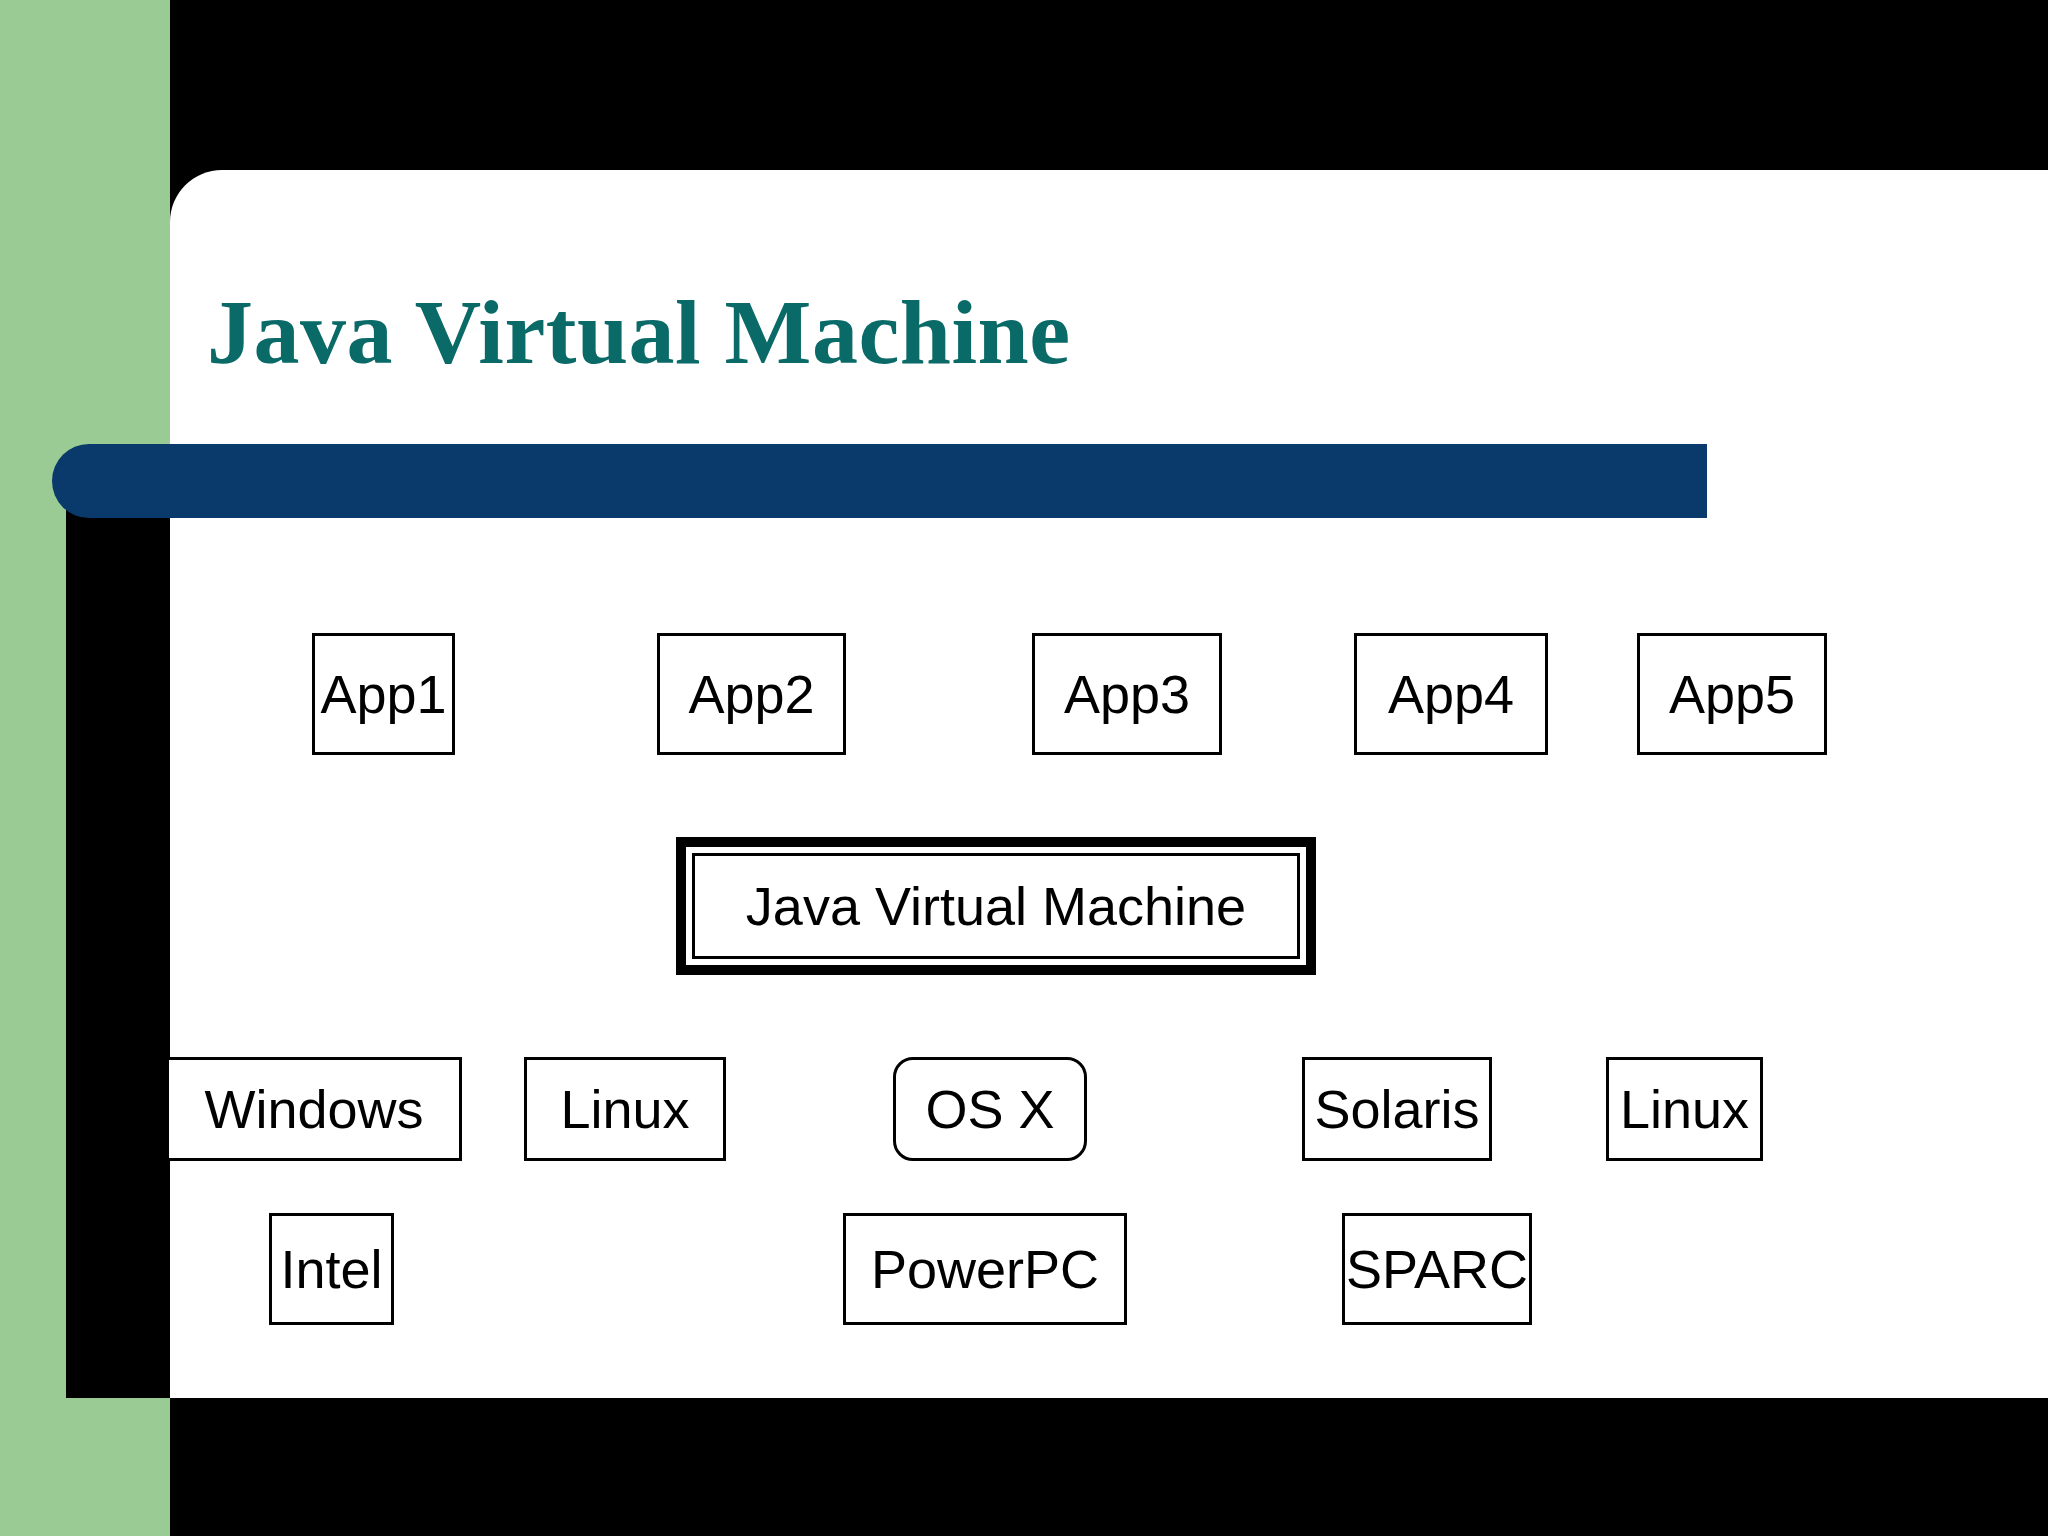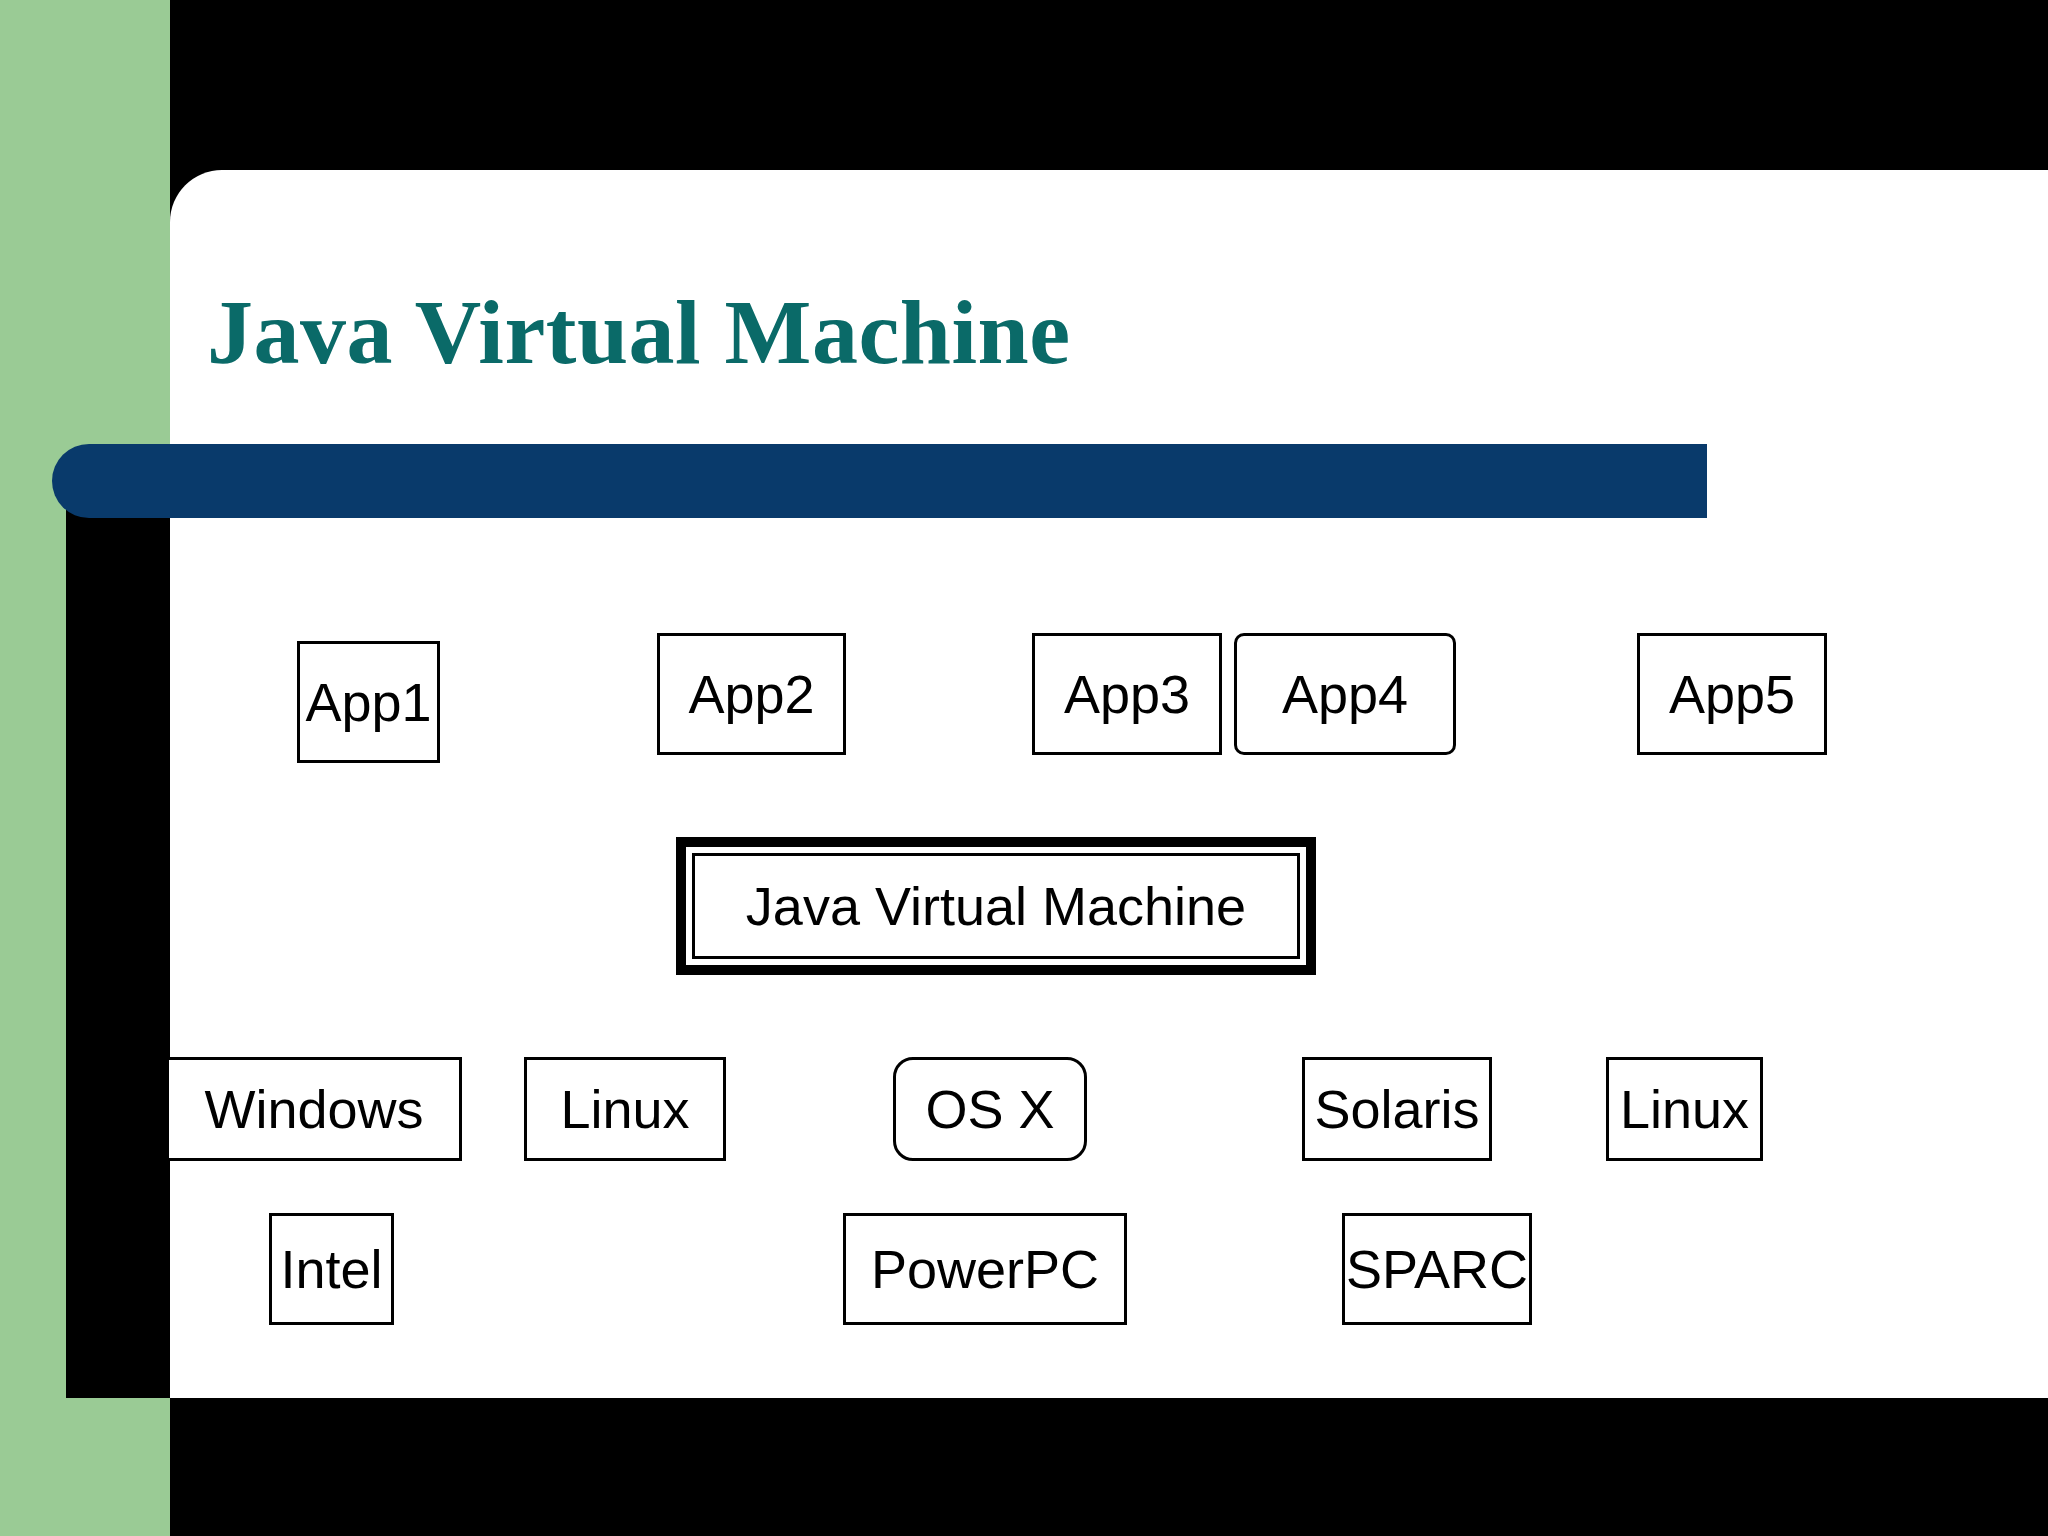--- a/index.html
+++ b/index.html
@@ -125,24 +125,24 @@
 
   <div class="green-top"></div>
   <div class="green-spine"></div>
   <div class="green-bottom"></div>
   <div class="white-panel"></div>
   <div class="blue-bar"></div>
 
   <div class="slide-title">Java Virtual Machine</div>
 
   <div id="diagram-layer">
-      <div class="dbox" style="left: 297px; top: 633px; width: 143px; height: 122px; margin-top: 8px;">App1</div>
+      <div class="dbox" style="left: 312px; top: 633px; width: 143px; height: 122px;">App1</div>
       <div class="dbox" style="left: 657px; top: 633px; width: 189px; height: 122px;">App2</div>
       <div class="dbox" style="left: 1032px; top: 633px; width: 190px; height: 122px;">App3</div>
-      <div class="dbox" style="left: 1234px; top: 633px; width: 222px; height: 122px; border-radius: 10px;">App4</div>
+      <div class="dbox" style="left: 1354px; top: 633px; width: 194px; height: 122px;">App4</div>
       <div class="dbox" style="left: 1637px; top: 633px; width: 190px; height: 122px;">App5</div>
       <div class="jvm-outer" style="left: 676px; top: 837px; width: 640px; height: 138px;">
         <div class="jvm-inner">Java Virtual Machine</div>
       </div>
       <div class="dbox" style="left: 166px; top: 1057px; width: 296px; height: 104px;">Windows</div>
       <div class="dbox" style="left: 524px; top: 1057px; width: 202px; height: 104px;">Linux</div>
       <div class="dbox" style="left: 893px; top: 1057px; width: 194px; height: 104px; border-radius: 20px;">OS X</div>
       <div class="dbox" style="left: 1302px; top: 1057px; width: 190px; height: 104px;">Solaris</div>
       <div class="dbox" style="left: 1606px; top: 1057px; width: 157px; height: 104px;">Linux</div>
       <div class="dbox" style="left: 269px; top: 1213px; width: 125px; height: 112px;">Intel</div>

